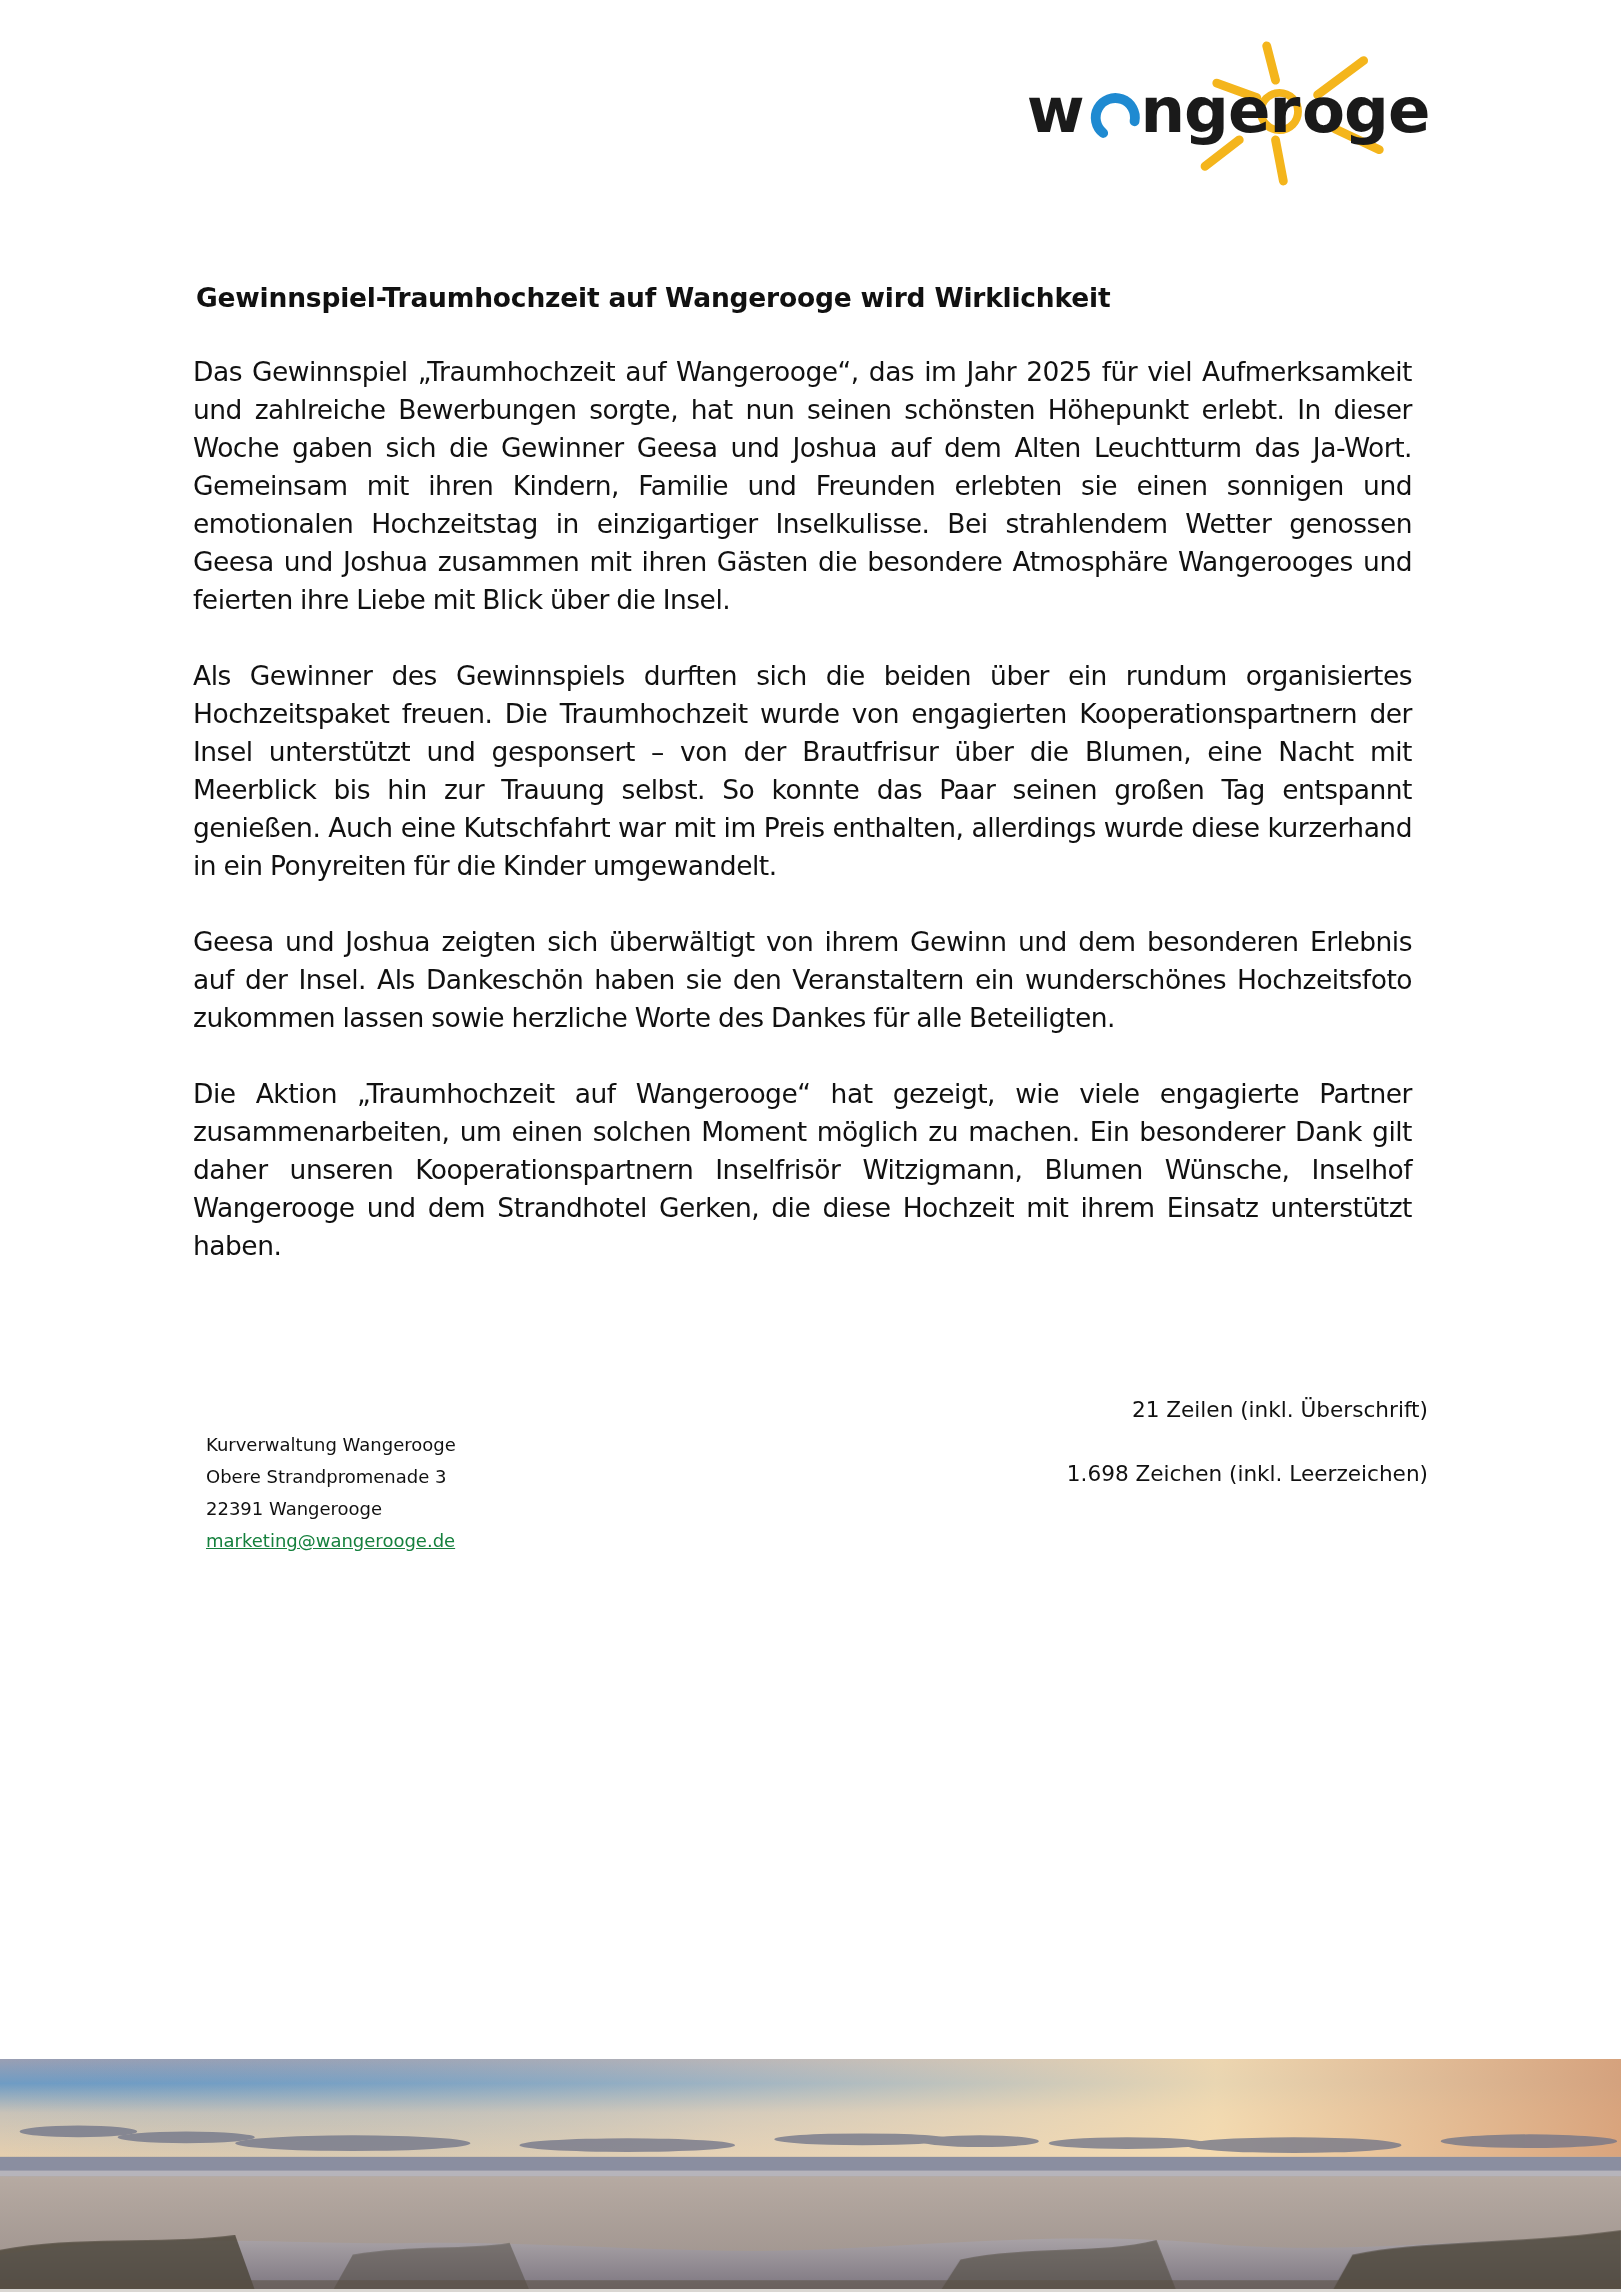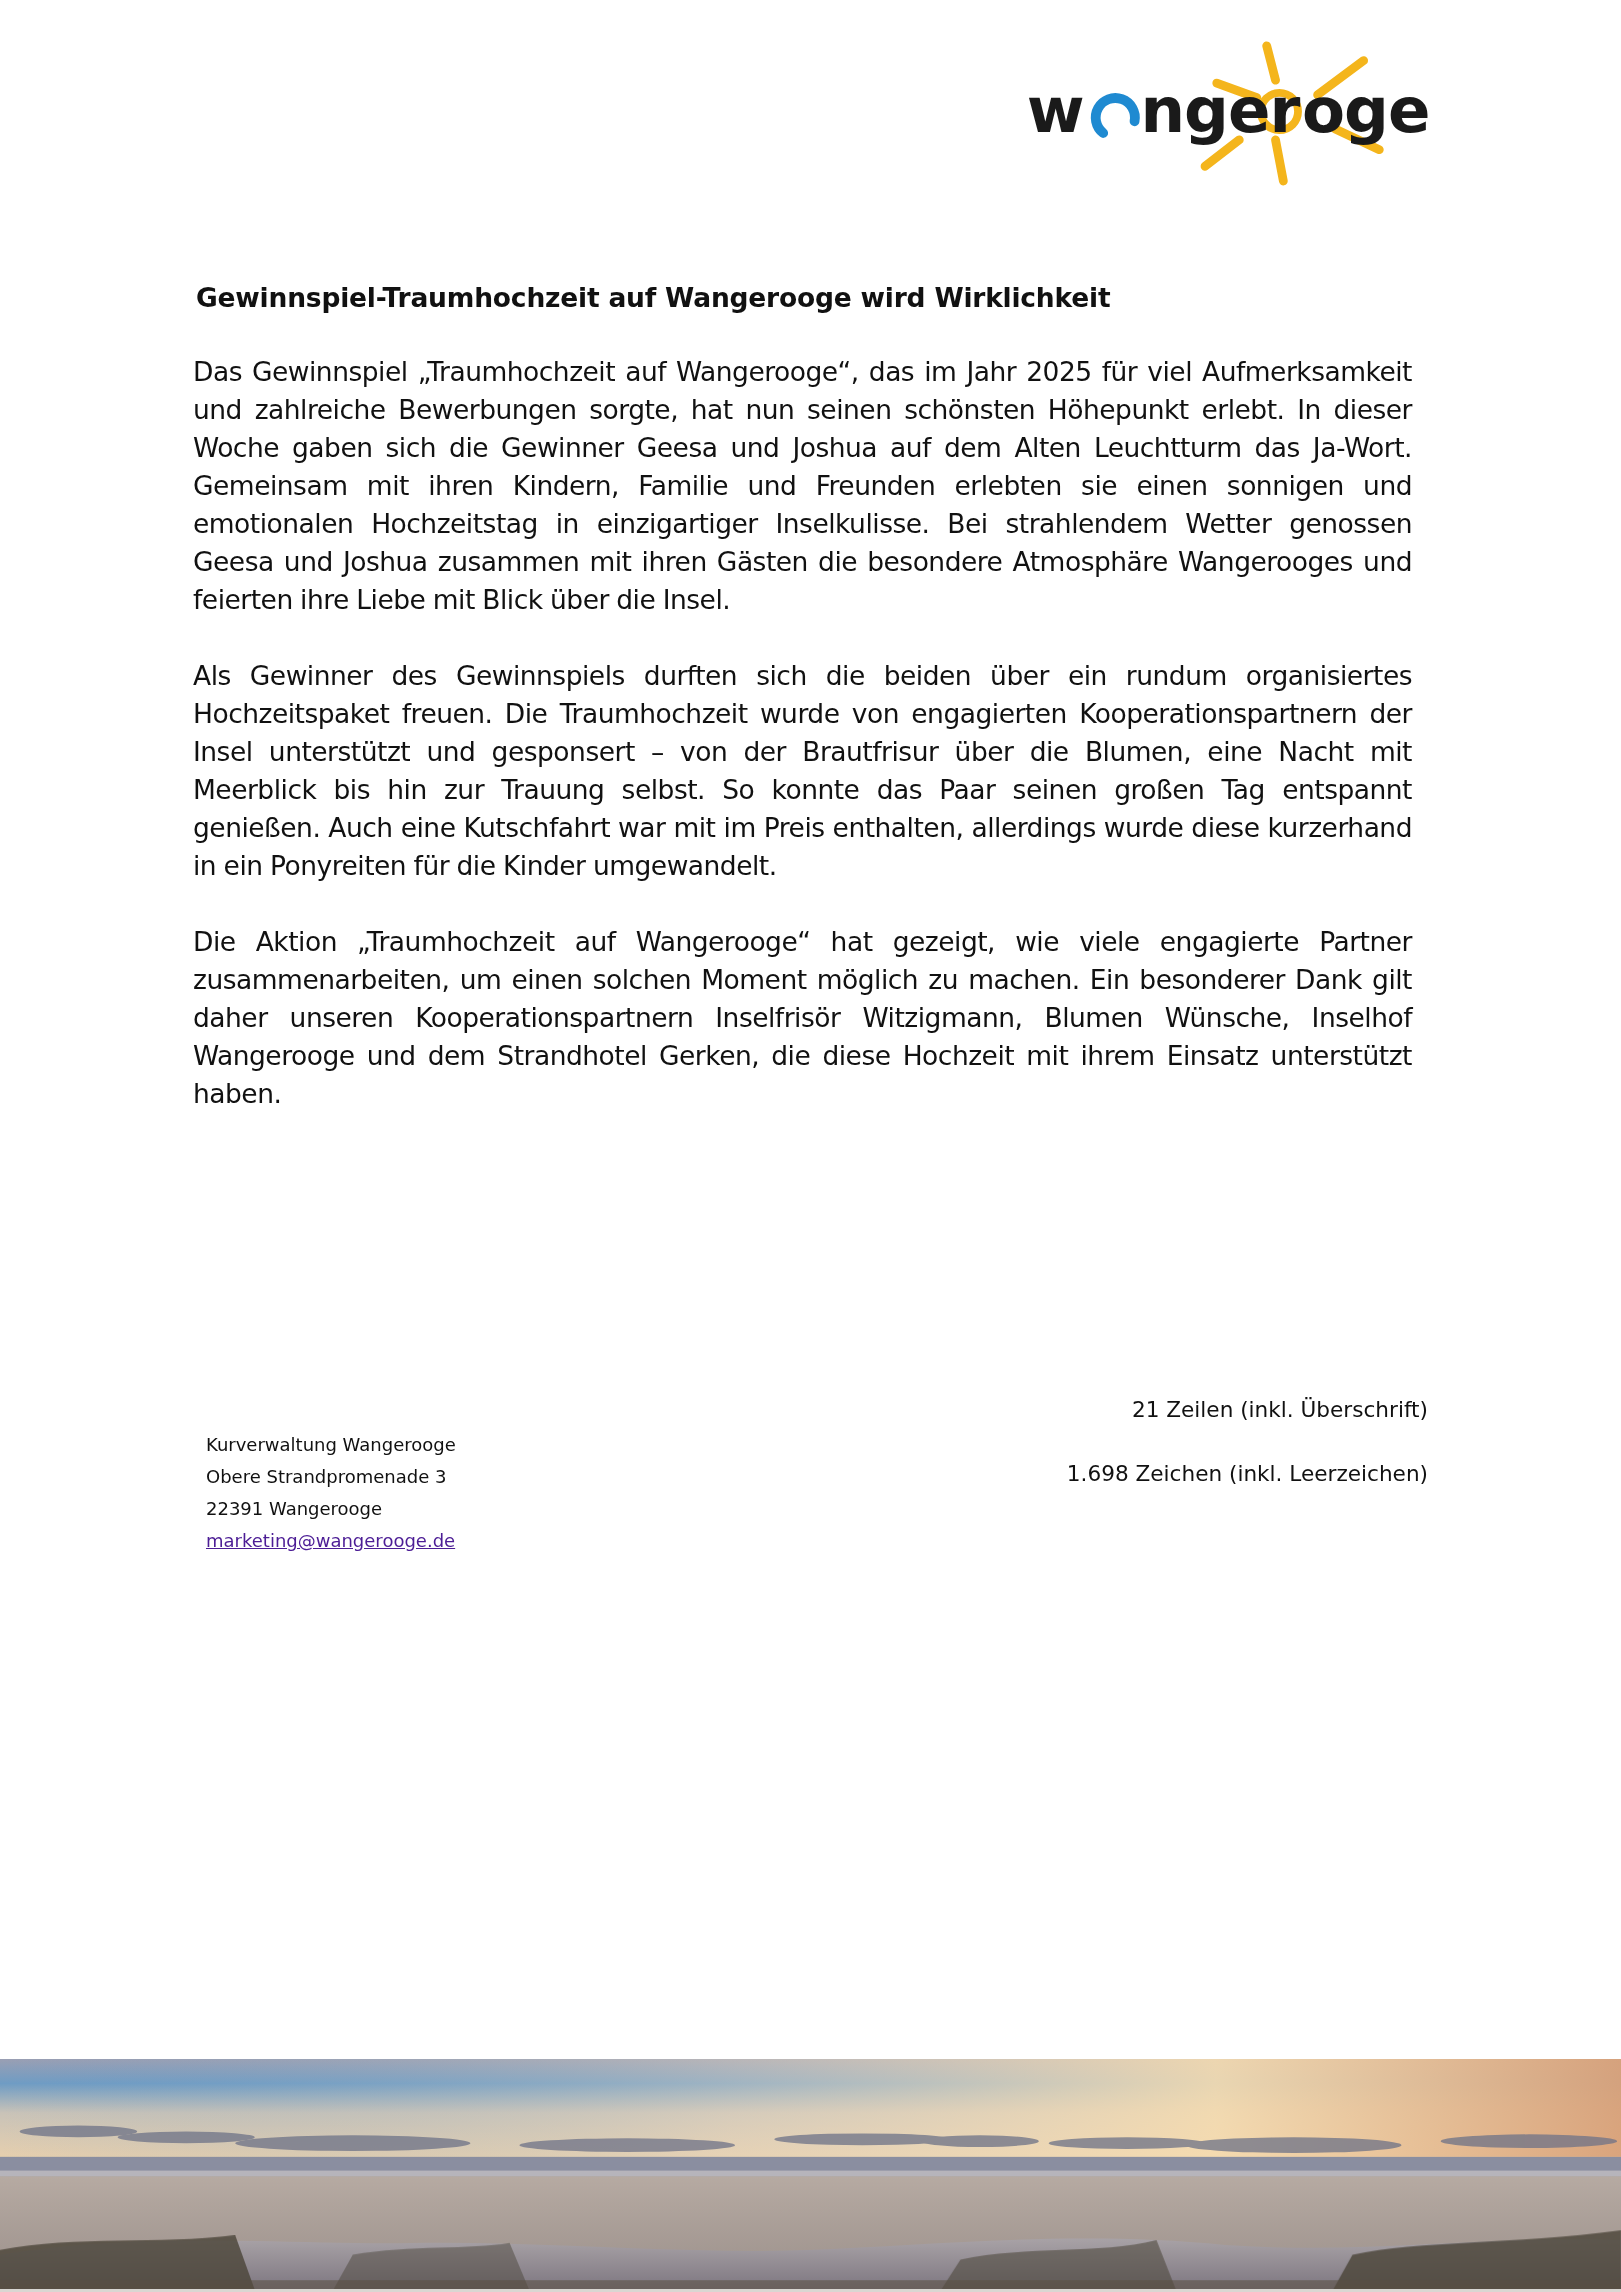--- a/index.html
+++ b/index.html
@@ -15,21 +15,21 @@
               letter-spacing: -0.2px; }
 
   .para { font-size: 26.5px; line-height: 38px; text-align: justify; margin: 0 16px 38px 0;
           letter-spacing: -0.5px; word-spacing: -0.5px; }
 
   .stats { position: absolute; right: 193px; top: 1362px; text-align: right;
            font-size: 21.6px; line-height: 32px; }
   .stats div { white-space: nowrap; margin-top: 32px; }
 
   .address { position: absolute; left: 206px; top: 1429px; font-size: 18px; line-height: 32px; }
-  .address a { color: #4c1d95; text-decoration: underline; }
+  .address a { color: #15803d; text-decoration: underline; }
 
   .banner { position: absolute; left: 0; top: 2059px; width: 1621px; height: 231px; overflow: hidden;
             background: #b9afa6; }
   .banner svg { display: block; width: 100%; height: 100%; }
   .banner-strip { position: absolute; left: 0; top: 2289px; width: 1621px; height: 3.9px; background: #d9d6d2; }
 </style>
 </head>
 <body>
 
 <div class="logo">
@@ -50,20 +50,21 @@
     <path d="M86,106 A20,20 0 1,1 118,94" fill="none" stroke="#1f8ad1" stroke-width="10" stroke-linecap="round"></path>
     <text x="124" y="105" font-family="DejaVu Sans, sans-serif" font-weight="bold" font-size="64" fill="#1a1a1a" letter-spacing="-1">nger</text>
     <text x="289" y="105" font-family="DejaVu Sans, sans-serif" font-weight="bold" font-size="64" fill="#1a1a1a" letter-spacing="-1">oge</text>
   </svg>
 </div>
 
 <div class="content">
   <div class="headline">Gewinnspiel-Traumhochzeit auf Wangerooge wird Wirklichkeit</div>
   <p class="para">Das Gewinnspiel „Traumhochzeit auf Wangerooge“, das im Jahr 2025 für viel Aufmerksamkeit und zahlreiche Bewerbungen sorgte, hat nun seinen schönsten Höhepunkt erlebt. In dieser Woche gaben sich die Gewinner Geesa und Joshua auf dem Alten Leuchtturm das Ja-Wort. Gemeinsam mit ihren Kindern, Familie und Freunden erlebten sie einen sonnigen und emotionalen Hochzeitstag in einzigartiger Inselkulisse. Bei strahlendem Wetter genossen Geesa und Joshua zusammen mit ihren Gästen die besondere Atmosphäre Wangerooges und feierten ihre Liebe mit Blick über die Insel.</p>
   <p class="para">Als Gewinner des Gewinnspiels durften sich die beiden über ein rundum organisiertes Hochzeitspaket freuen. Die Traumhochzeit wurde von engagierten Kooperationspartnern der Insel unterstützt und gesponsert – von der Brautfrisur über die Blumen, eine Nacht mit Meerblick bis hin zur Trauung selbst. So konnte das Paar seinen großen Tag entspannt genießen. Auch eine Kutschfahrt war mit im Preis enthalten, allerdings wurde diese kurzerhand in ein Ponyreiten für die Kinder umgewandelt.</p>
+  <p class="para">Geesa und Joshua zeigten sich überwältigt von ihrem Gewinn und dem besonderen Erlebnis auf der Insel. Als Dankeschön haben sie den Veranstaltern ein wunderschönes Hochzeitsfoto zukommen lassen sowie herzliche Worte des Dankes für alle Beteiligten.</p>
   <p class="para">Die Aktion „Traumhochzeit auf Wangerooge“ hat gezeigt, wie viele engagierte Partner zusammenarbeiten, um einen solchen Moment möglich zu machen. Ein besonderer Dank gilt daher unseren Kooperationspartnern Inselfrisör Witzigmann, Blumen Wünsche, Inselhof Wangerooge und dem Strandhotel Gerken, die diese Hochzeit mit ihrem Einsatz unterstützt haben.</p>
 </div>
 
 <div class="stats">
   <div>21 Zeilen (inkl. Überschrift)</div>
   <div>1.698 Zeichen (inkl. Leerzeichen)</div>
 </div>
 
 <div class="address">
   <div>Kurverwaltung Wangerooge</div>

